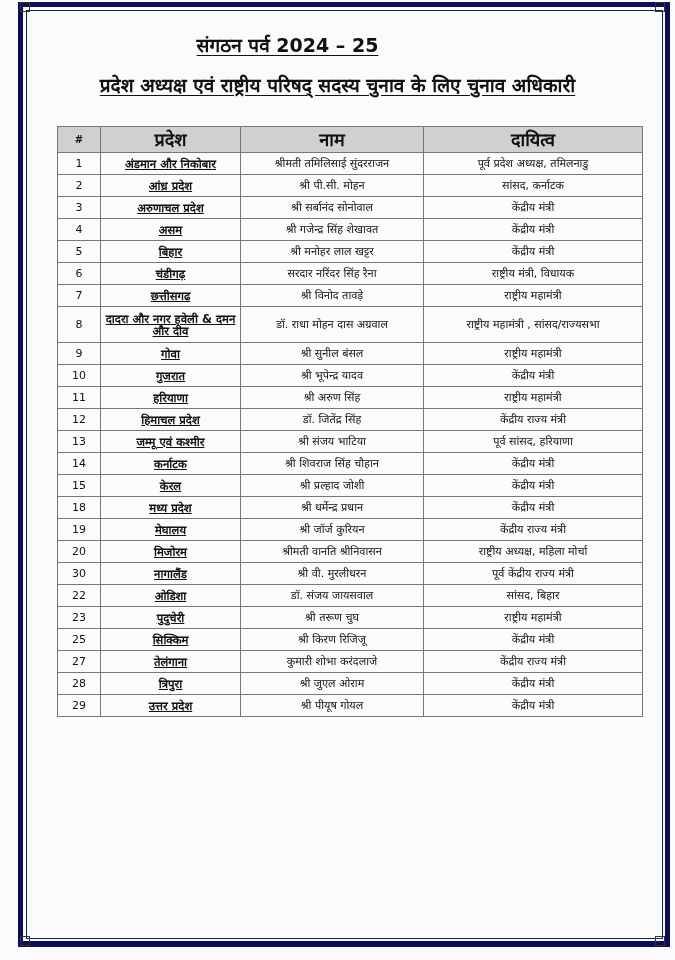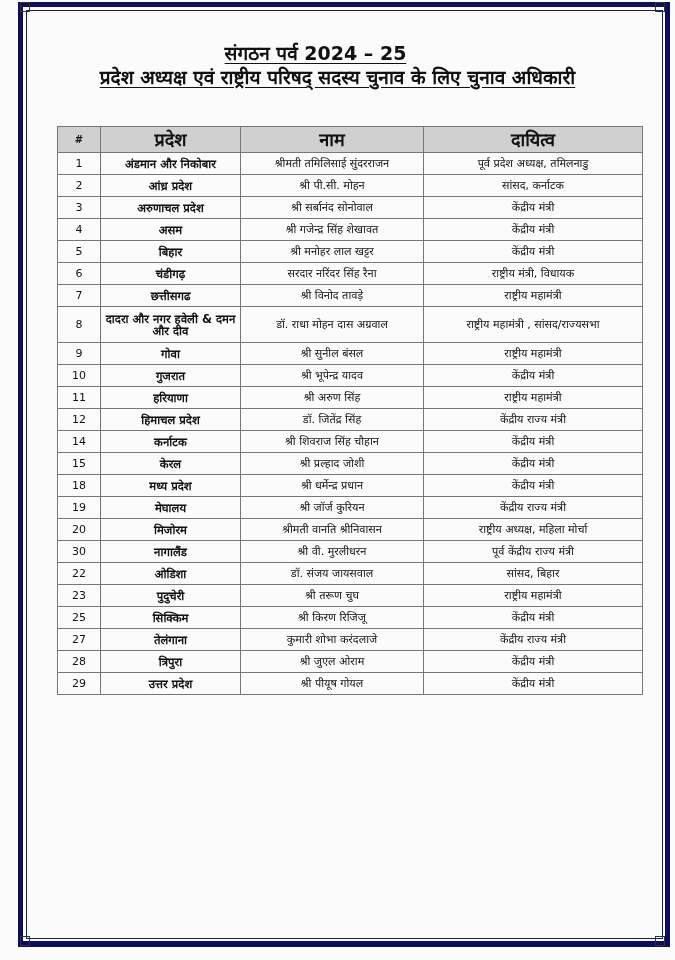--- a/index.html
+++ b/index.html
@@ -1,26 +1,26 @@
 <!DOCTYPE html>
 <html><head>
 <meta charset="utf-8">
 <style>
   html, body { margin:0; padding:0; }
   body { width:675px; height:960px; background:#fbfbfb; position:relative; overflow:hidden; font-family:"DejaVu Sans", sans-serif; color:#111; }
   .frame-outer { position:absolute; left:18px; top:2px; width:652px; height:945px; border-left:5px solid #0d0d5a; border-right:5px solid #0d0d5a; border-top:5px solid #0d0d5a; border-bottom:6px solid #0d0d5a; box-sizing:border-box; }
   .frame-inner { position:absolute; left:26px; top:10px; width:637px; height:929px; border:1px solid #1a1a6a; box-sizing:border-box; }
   .corner { position:absolute; width:10px; height:10px; border:1px solid #333; box-sizing:border-box; background:transparent; }
-  .title1 { position:absolute; left:0; width:575px; top:40px; text-align:center; font-size:19px; font-weight:bold; text-decoration:underline; text-underline-offset:3px;margin-left:28px; }
-  .title2 { position:absolute; left:0; width:675px; top:64px; text-align:center; font-size:19px; font-weight:bold; text-decoration:underline; text-underline-offset:3px; }
+  .title1 { position:absolute; left:0; width:575px; top:32px; text-align:center; font-size:19px; font-weight:bold; text-decoration:underline; text-underline-offset:3px; }
+  .title2 { position:absolute; left:0; width:675px; top:72px; text-align:center; font-size:19px; font-weight:bold; text-decoration:underline; text-underline-offset:3px; }
   table { position:absolute; left:57px; top:126px; width:586px; border-collapse:collapse; font-size:11px; }
   th, td { border:1px solid #777; text-align:center; padding:0 3px; height:21px; line-height:12px; }
   th { background:#d0d0d0; font-size:18px; height:25px; font-weight:bold; }
   td.num { width:36px; font-weight:normal; }
-  td.state { width:133px; font-weight:bold; font-size:11.5px; }
+  td.state { width:133px; font-weight:bold; font-size:11.5px;text-decoration:underline; }
   td.name { width:176px; }
   td.role { }
   tr.tall td { height:35px; }
 </style>
 </head>
 <body>
 
 <div class="frame-outer"></div>
 <div class="frame-inner"></div>
 <div class="corner" style="left:20px;top:2px;"></div>
@@ -107,20 +107,26 @@
         <td class="name">श्री अरुण सिंह</td>
         <td class="role">राष्ट्रीय महामंत्री</td>
       </tr>
       <tr>
         <td class="num">12</td>
         <td class="state">हिमाचल प्रदेश</td>
         <td class="name">डॉ. जितेंद्र सिंह</td>
         <td class="role">केंद्रीय राज्य मंत्री</td>
       </tr>
       <tr>
+        <td class="num">13</td>
+        <td class="state">जम्मू एवं कश्मीर</td>
+        <td class="name">श्री संजय भाटिया</td>
+        <td class="role">पूर्व सांसद, हरियाणा</td>
+      </tr>
+      <tr>
         <td class="num">14</td>
         <td class="state">कर्नाटक</td>
         <td class="name">श्री शिवराज सिंह चौहान</td>
         <td class="role">केंद्रीय मंत्री</td>
       </tr>
       <tr>
         <td class="num">15</td>
         <td class="state">केरल</td>
         <td class="name">श्री प्रल्हाद जोशी</td>
         <td class="role">केंद्रीय मंत्री</td>

